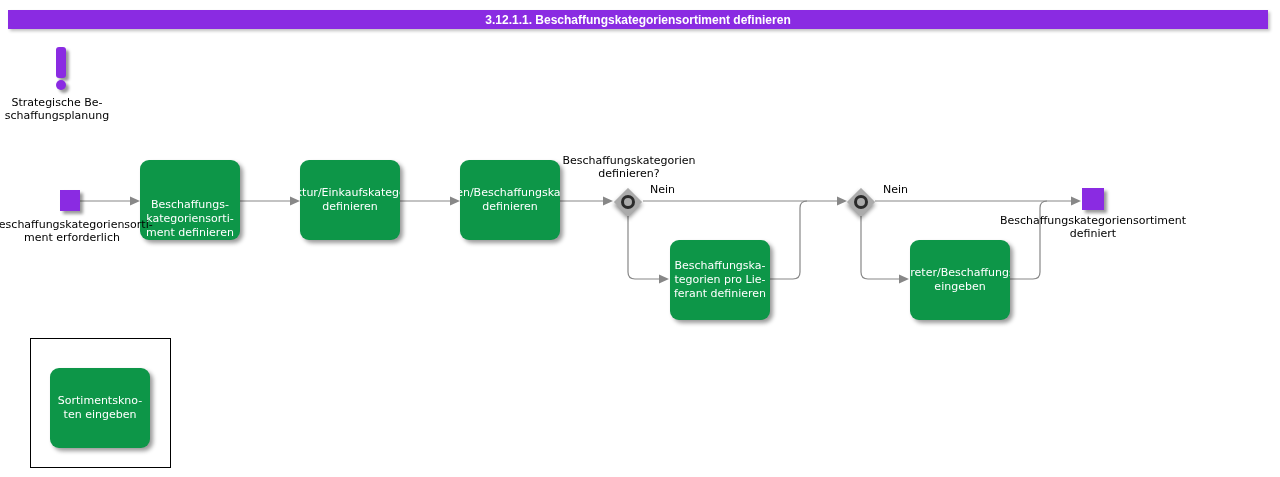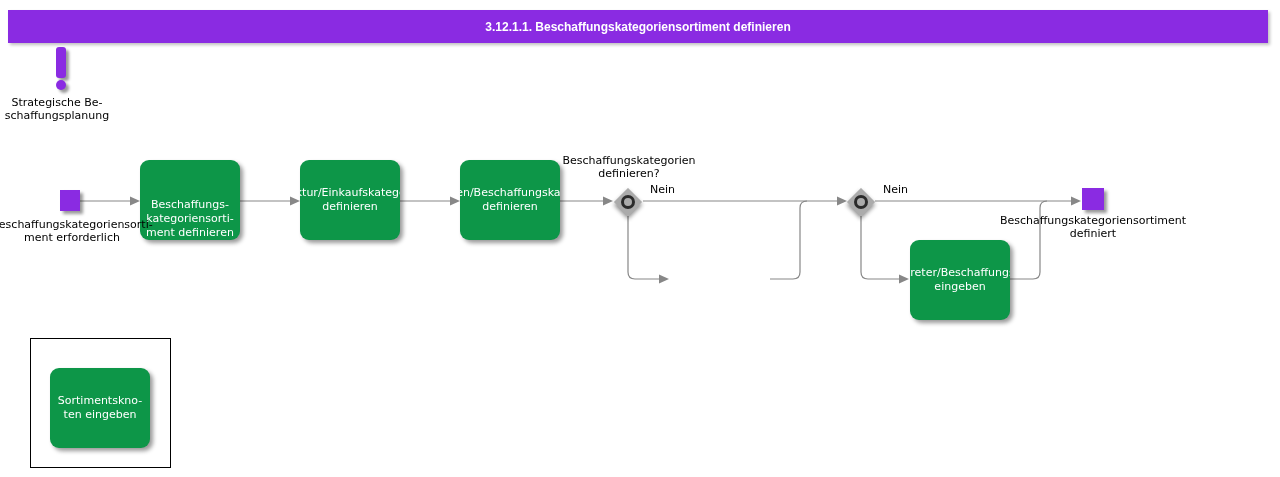--- a/index.html
+++ b/index.html
@@ -1,18 +1,18 @@
 <!DOCTYPE html>
 <html><head>
 <meta charset="utf-8">
 <style>
   html,body{margin:0;padding:0;background:#fff;}
   .canvas{position:relative;width:1280px;height:477px;background:#ffffff;overflow:hidden;
           font-family:"DejaVu Sans",sans-serif;color:#000;}
-  .titlebar{position:absolute;left:8px;top:10px;width:1260px;height:33px;background:#8A2BE2;
+  .titlebar{position:absolute;left:8px;top:10px;width:1260px;height:19px;background:#8A2BE2;
             display:flex;align-items:center;justify-content:center;
             box-shadow:2px 2px 3px rgba(0,0,0,0.25);}
   .titlebar span{color:#fff;font-weight:bold;font-size:12px;
                  font-family:"Liberation Sans",sans-serif;white-space:pre;}
   svg.wires{position:absolute;left:0;top:0;z-index:1;}
   .task{position:absolute;width:100px;height:80px;background:#0D9648;border-radius:9px;
         box-shadow:3px 3px 4px rgba(0,0,0,0.4);display:flex;align-items:center;justify-content:center;
         overflow:hidden;z-index:2;}
   .task span{color:#fff;font-size:11px;line-height:14px;text-align:center;white-space:pre;}
   .event{position:absolute;background:#8A2BE2;box-shadow:3px 3px 3px rgba(0,0,0,0.4);z-index:2;}
@@ -87,20 +87,25 @@
     <span>Positionen/Beschaffungskategorien
 definieren</span>
   </div>
 
   <div class="diamond" style="left:618px;top:192px;"></div>
   <div class="diamond-circle" style="left:621px;top:195px;"></div>
   <div class="lbl" style="left:529px;top:154px;width:200px;">Beschaffungskategorien
 definieren?</div>
   <div class="lbl" style="left:650px;top:183px;width:40px;text-align:left;">Nein</div>
 
+  <div class="task" style="left:670px;top:240px;">
+    <span>Beschaffungska-
+tegorien pro Lie-
+ferant definieren</span>
+  </div>
 
   <div class="diamond" style="left:851px;top:192px;"></div>
   <div class="diamond-circle" style="left:854px;top:195px;"></div>
   <div class="lbl" style="left:883px;top:183px;width:40px;text-align:left;">Nein</div>
 
   <div class="task" style="left:910px;top:240px;">
     <span>Vertreter/Beschaffungskat
 eingeben</span>
   </div>
 

